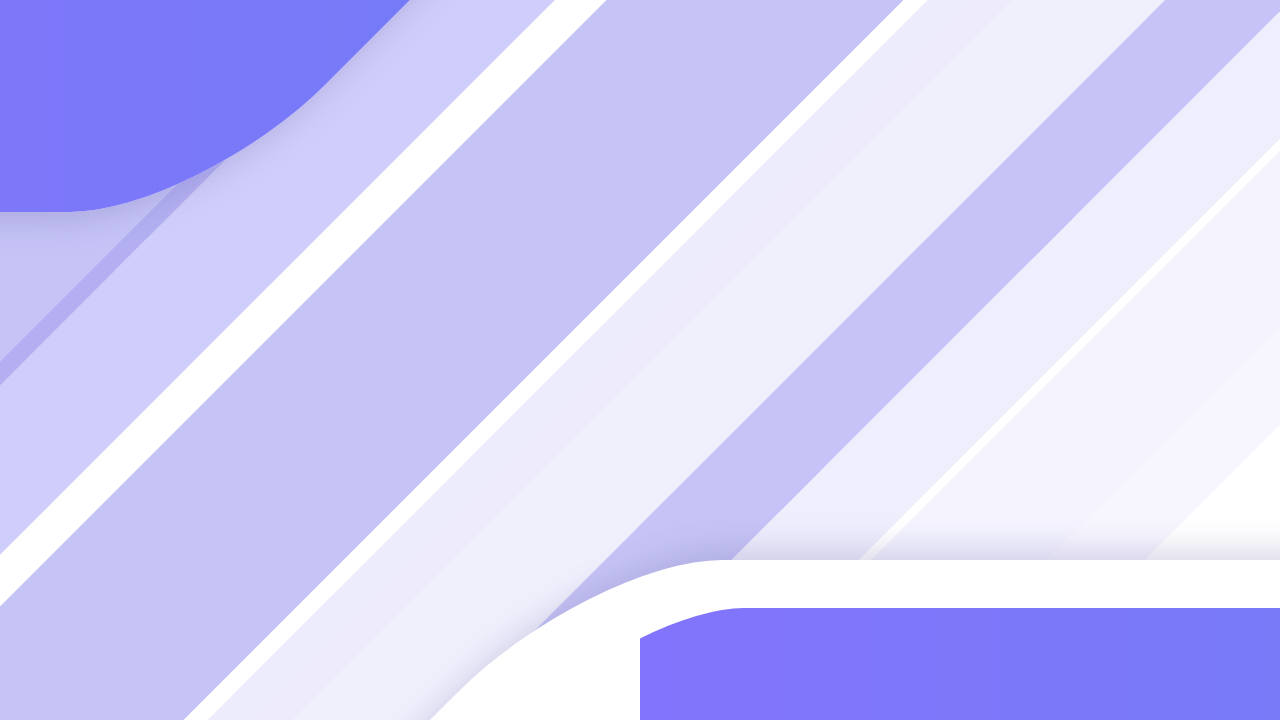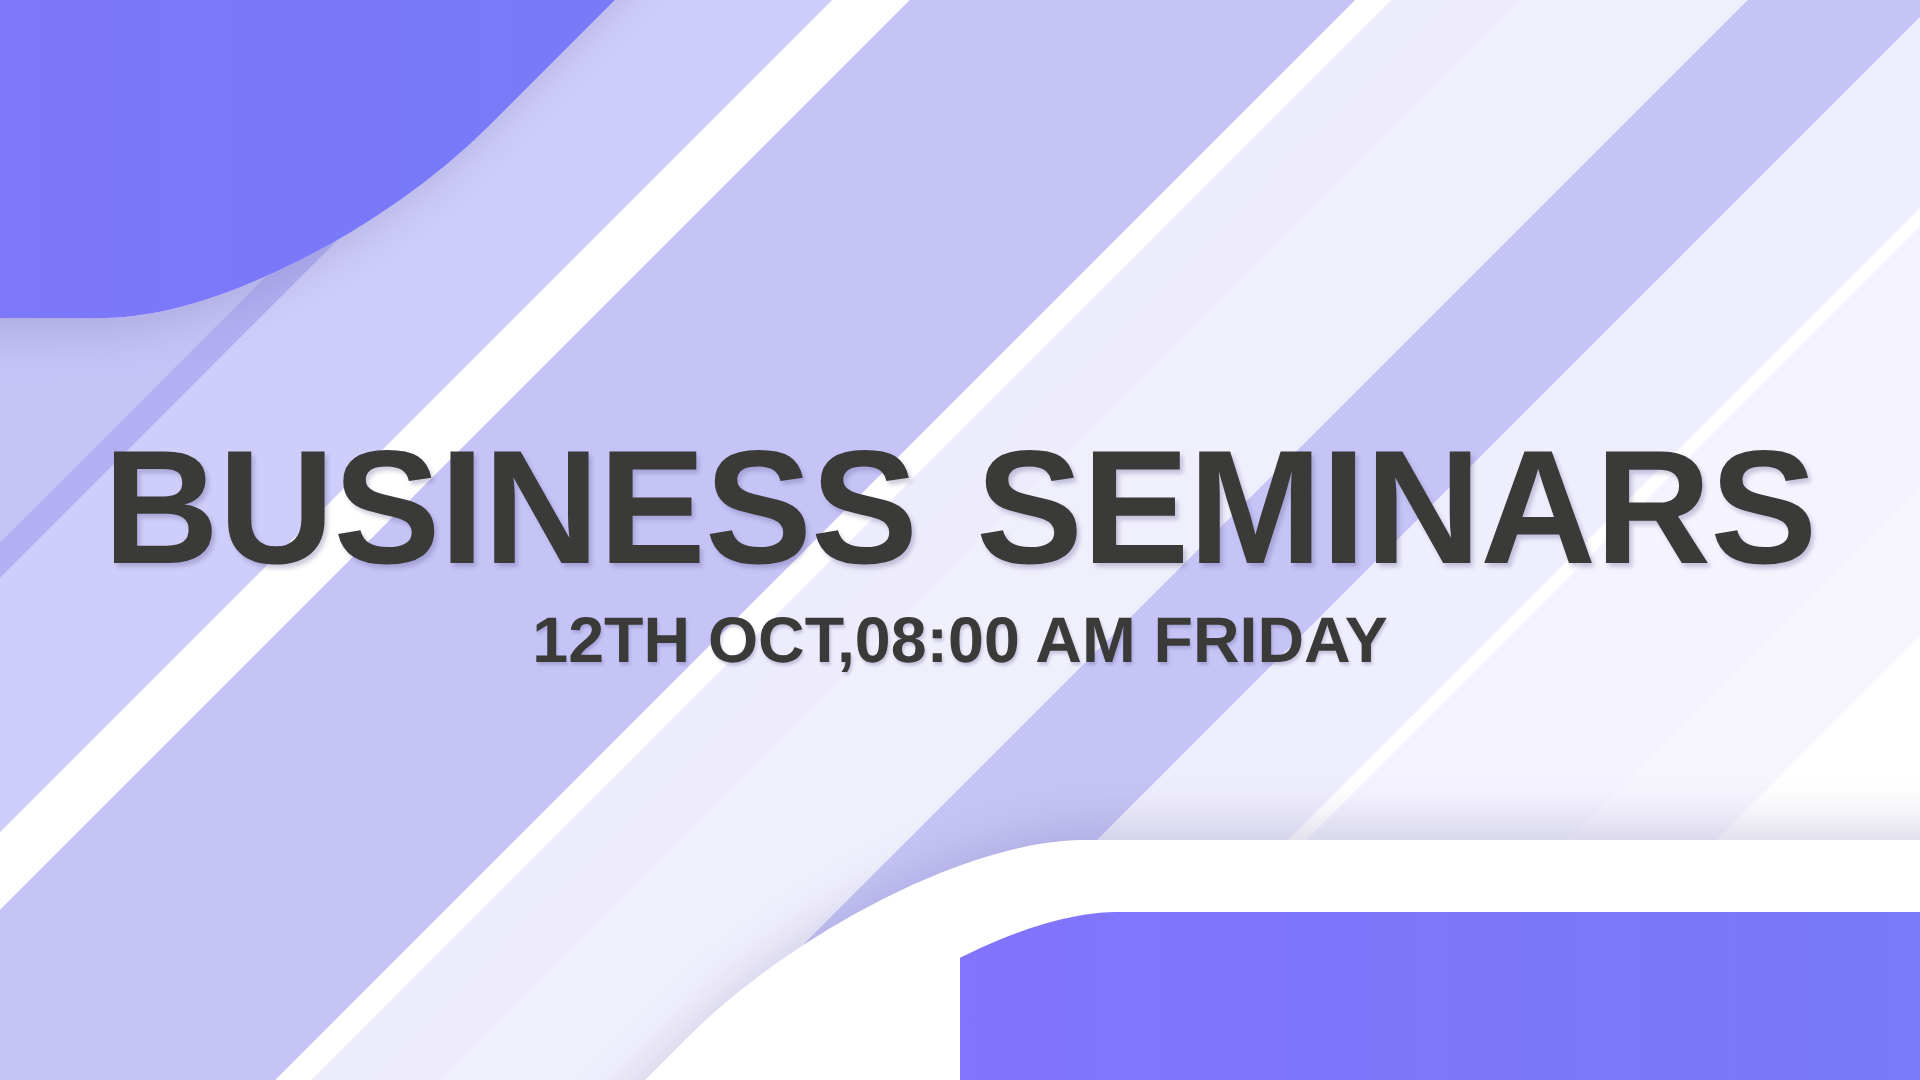--- a/index.html
+++ b/index.html
@@ -159,18 +159,14 @@
     </div>
   </div>
 
   <div>
     <div class="br-plate"></div>
     <div class="br-plate-inner">
       <div class="br-fill" id="br-fill" style="background: linear-gradient(90deg, rgb(130, 116, 252) 0%, rgb(100, 134, 240) 100%);"></div>
     </div>
   </div>
 
-  <div class="text-block">
-    <h1 class="title">BUSINESS SEMINARS</h1>
-    <p class="subtitle">12TH OCT,08:00 AM FRIDAY</p>
-  </div>
 
 </div>
 
 </body></html>

